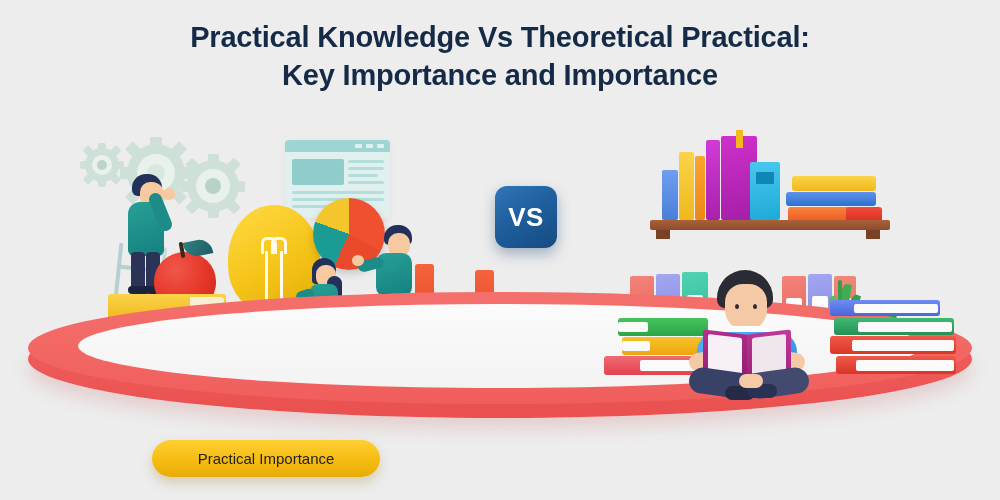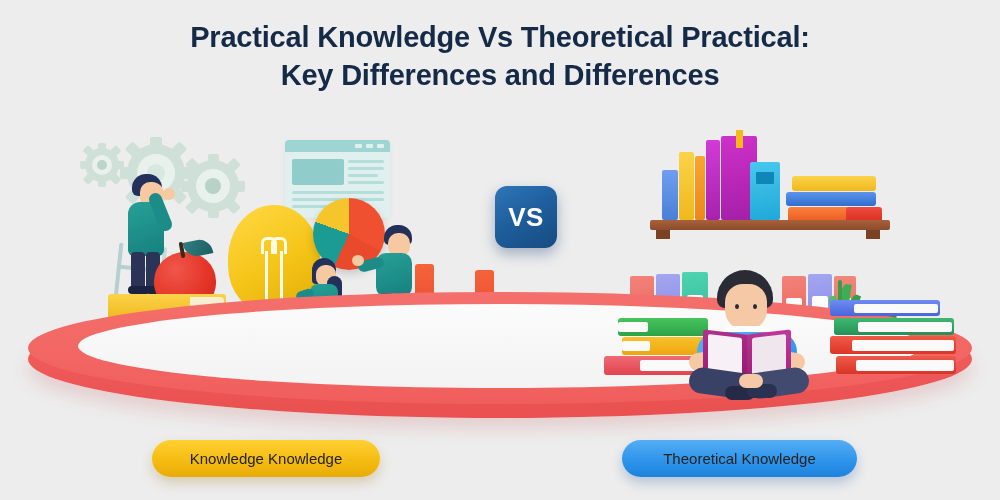--- a/index.html
+++ b/index.html
@@ -93,21 +93,21 @@
 
   .leafy{position:absolute;background:#3fae52;border-radius:50% 0 50% 50%;}
 </style>
 </head>
 <body>
 
 <div id="stage">
 
   <div class="title">
     <span>Practical Knowledge Vs Theoretical Practical:</span>
-    <span class="l2">Key Differences and Differences</span>
+    <span class="l2">Key Importance and Importance</span>
   </div>
 
   <div class="abs" style="left:0;top:0;width:500px;height:440px;">
 
     <div class="abs" style="left:85px;top:130px;width:145px;height:110px;">
 
       <div class="abs" style="left:0px;top:18px;width:34px;height:34px;">
         <div class="tooth" style="left:13px;top:-5px;width:8px;height:9px;"></div>
         <div class="tooth" style="left:13px;bottom:-5px;width:8px;height:9px;"></div>
         <div class="tooth" style="left:-5px;top:13px;width:9px;height:8px;"></div>
@@ -374,19 +374,16 @@
     <div class="floor-red"></div>
     <div class="floor-red-top"></div>
     <div class="floor-white"></div>
   </div>
 
   <div class="vs">
     <span>VS</span>
   </div>
 
   <div class="pill pill-left">
-    <span>Knowledge Knowledge</span>
-  </div>
-  <div class="pill pill-right">
-    <span>Theoretical Knowledge</span>
+    <span>Practical Importance</span>
   </div>
 
 </div>
 
 </body></html>

